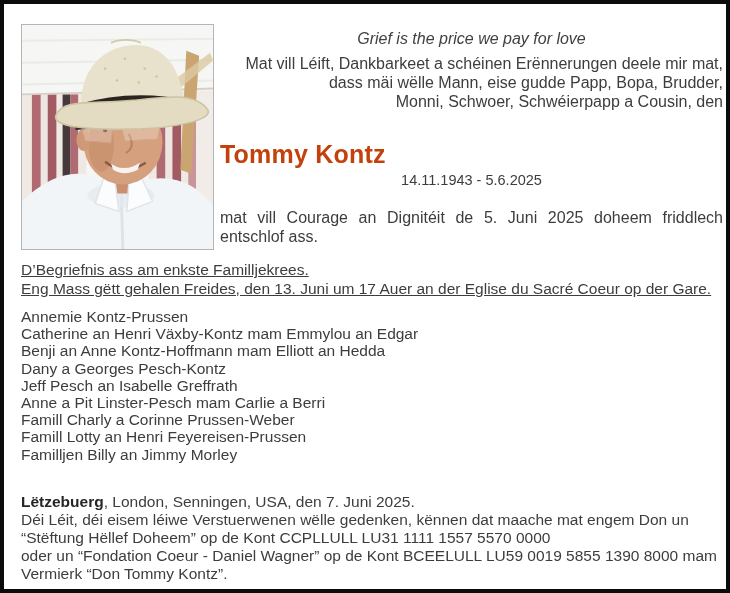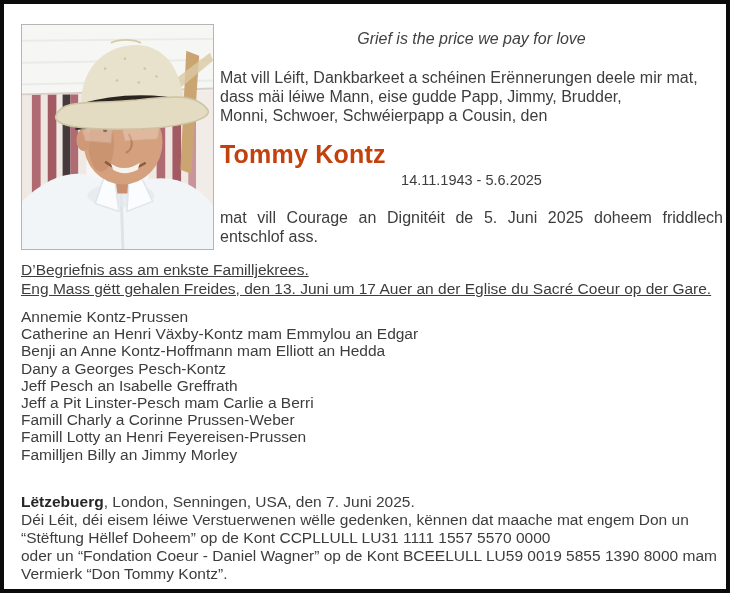--- a/index.html
+++ b/index.html
@@ -18,22 +18,22 @@
     position:absolute;left:17px;top:20px;width:193px;height:226px;
     border:1px solid #b5b5b5;box-sizing:border-box;background:#f6f7f4;
   }
   .photo svg{display:block;width:100%;height:100%;}
   .right-col{position:absolute;left:216px;top:20px;width:503px;}
   .quote{
     position:absolute;left:0;top:6px;width:100%;
     text-align:center;font-style:italic;font-size:16px;color:#414141;
   }
   .intro{
-    position:absolute;left:0;top:44px;width:100%;
-    text-align:left;font-size:16px;line-height:19px;
+    position:absolute;left:0;top:30px;width:100%;
+    text-align:right;font-size:16px;line-height:19px;
   }
   .deceased{
     position:absolute;left:0;top:116px;width:100%;
     text-align:left;font-size:25px;font-weight:bold;color:#c2410c;
     letter-spacing:0.2px;
   }
   .dates{
     position:absolute;left:0;top:148px;width:100%;
     text-align:center;font-size:14.5px;color:#3d3d3d;
   }
@@ -135,40 +135,40 @@
         <circle cx="118" cy="58" r="1.3" fill="#cfc5a2"></circle>
         <circle cx="136" cy="52" r="1.3" fill="#cfc5a2"></circle>
       </g>
     </svg>
   </div>
 
   <div class="right-col">
     <div class="quote">Grief is the price we pay for love</div>
     <div class="intro">
         <div>Mat vill Léift, Dankbarkeet a schéinen Erënnerungen deele mir mat,</div>
-        <div>dass mäi léiwe Mann, eise gudde Papp, Jimmy, Brudder,</div>
+        <div>dass mäi wëlle Mann, eise gudde Papp, Bopa, Brudder,</div>
         <div>Monni, Schwoer, Schwéierpapp a Cousin, den</div>
       </div>
     <div class="deceased">Tommy Kontz</div>
     <div class="dates">14.11.1943 - 5.6.2025</div>
     <div class="closing">mat vill Courage an Dignitéit de 5. Juni 2025 doheem friddlech entschlof ass.</div>
   </div>
 
   <div class="funeral">
     <div>D’Begriefnis ass am enkste Familljekrees.</div>
     <div>Eng Mass gëtt gehalen Freides, den 13. Juni um 17 Auer an der Eglise du Sacré Coeur op der Gare.</div>
   </div>
 
   <div class="family">
       <div>Annemie Kontz-Prussen</div>
       <div>Catherine an Henri Växby-Kontz mam Emmylou an Edgar</div>
       <div>Benji an Anne Kontz-Hoffmann mam Elliott an Hedda</div>
       <div>Dany a Georges Pesch-Kontz</div>
       <div>Jeff Pesch an Isabelle Greffrath</div>
-      <div>Jeff a Pit Linster-Pesch mam Carlie a Berri</div>
+      <div>Anne a Pit Linster-Pesch mam Carlie a Berri</div>
       <div>Famill Charly a Corinne Prussen-Weber</div>
       <div>Famill Lotty an Henri Feyereisen-Prussen</div>
       <div>Familljen Billy an Jimmy Morley</div>
     </div>
 
   <div class="place-line">
     <span class="place">Lëtzebuerg</span><span>, London, Senningen, USA, den 7. Juni 2025.</span>
   </div>
 
   <div class="donation">

